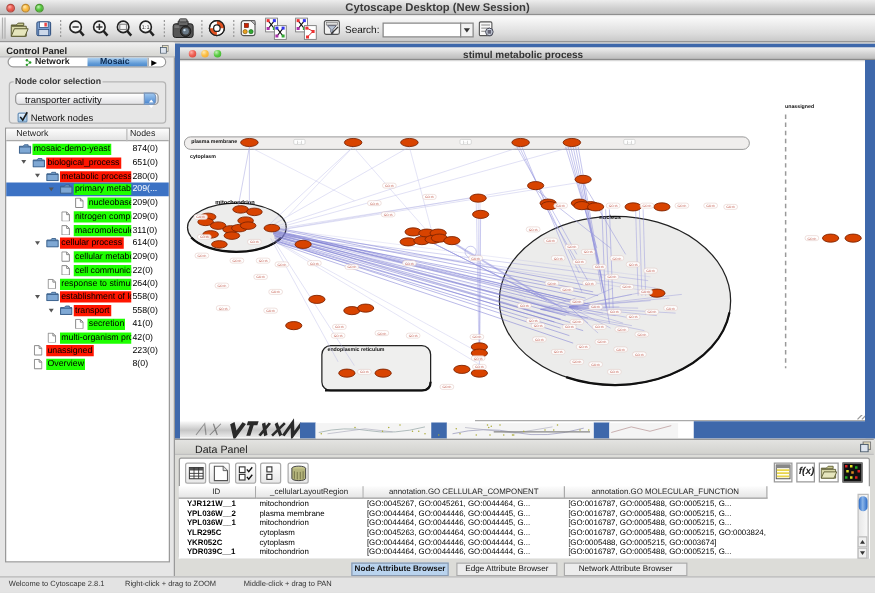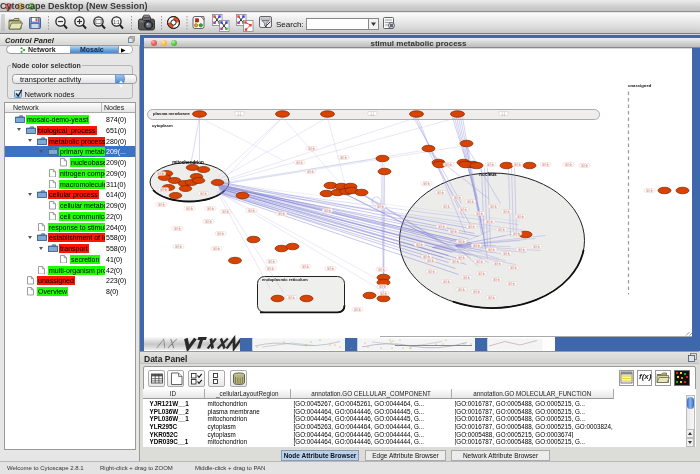--- a/index.html
+++ b/index.html
@@ -1,30 +1,30 @@
 <!DOCTYPE html>
 <html><head><meta charset="utf-8">
 <style>
 *{margin:0;padding:0;box-sizing:border-box;}
 html,body{width:700px;height:474px;overflow:hidden;}
 body{font-family:"Liberation Sans",sans-serif;position:relative;background:#e8e8e8;}
 .abs{position:absolute;}
 #titlebar{left:0;top:0;width:700px;height:12px;background:linear-gradient(#ededed,#cfcfcf 60%,#c2c2c2);border-bottom:1px solid #8f8f8f;}
 .tl{border-radius:50%;width:7px;height:7px;top:2.5px;}
-#wtitle{left:0;top:1px;width:700px;font-size:9px;font-weight:bold;color:#3a3a3a;}
+#wtitle{left:0;top:1px;width:700px;text-align:center;font-size:9px;font-weight:bold;color:#3a3a3a;}
 #toolbar{left:0;top:13px;width:700px;height:21px;background:linear-gradient(#fbfbfb,#dcdcdc 70%,#c8c8c8);border-bottom:1px solid #7e7e7e;}
 #cpanel{left:0;top:34px;width:140px;height:427px;background:#e6e6e6;border-right:1px solid #9a9a9a;}
-#cphead{left:0;top:0;width:140px;height:12px;background:linear-gradient(#f0f0f0,#d6d6d2);border-bottom:1px solid #bbb;font-style:italic;}
+#cphead{left:0;top:0;width:140px;height:12px;background:linear-gradient(#f0f0f0,#d6d6d2);border-bottom:1px solid #bbb;}
 #cphead span{position:absolute;left:5px;top:2px;font-size:7.5px;font-weight:bold;color:#222;}
 #tabbar{left:6px;top:10.5px;width:127px;height:9.5px;background:#fff;border:1px solid #9a9a9a;border-radius:5.5px;overflow:hidden;}
 #tabmosaic{left:63px;top:0px;width:48px;height:9.5px;background:linear-gradient(#b5d6f2,#5e99d6 55%,#3f7cc2);}
 #tabarrow{left:111px;top:0;width:16px;height:9.5px;border-left:1px solid #9a9a9a;background:#fff;}
 #fieldset{left:7px;top:31px;width:126px;height:34px;border:1px solid #b5b5b5;border-radius:3px;}
 #fslabel{left:11px;top:27.5px;font-size:7px;font-weight:bold;color:#333;background:#e6e6e6;padding:0 1px;}
-#dropdown{left:12px;top:39.5px;width:125px;height:10.5px;background:linear-gradient(#fff,#e2e2e6);border:1px solid #9a9a9a;border-radius:3.5px;font-size:7.5px;color:#111;padding-left:7px;line-height:9.5px;}
+#dropdown{left:12px;top:39.5px;width:115px;height:10.5px;background:linear-gradient(#fff,#e2e2e6);border:1px solid #9a9a9a;border-radius:3.5px;font-size:7.5px;color:#111;padding-left:7px;line-height:9.5px;}
 #ddbtn{left:114.5px;top:39.5px;width:10.5px;height:10.5px;background:linear-gradient(#9ec7ef,#4a86cf);border:1px solid #7a98c0;border-radius:0 3.5px 3.5px 0;}
 #checkbox{left:14px;top:56px;width:8px;height:8px;background:linear-gradient(#eef5fc,#8fc0ea);border:1px solid #6a93bb;border-radius:1.5px;}
 #cblabel{left:24.5px;top:56px;font-size:7.5px;color:#111;}
 #treebox{left:4px;top:67.5px;width:132px;height:348px;background:#fff;border:1px solid #9a9a9a;}
 #treehead{left:0;top:0;width:130px;height:10.5px;background:linear-gradient(#fdfdfd,#e4e4e4);border-bottom:1px solid #aaa;font-size:7px;color:#222;}
 .trow{position:absolute;left:0;width:130px;height:10.75px;font-size:7px;white-space:nowrap;}
 .trow .lbl{position:absolute;top:1px;padding:0 1px;color:#000;line-height:9px;overflow:hidden;}
 .trow .cnt{position:absolute;left:101px;top:1px;color:#000;line-height:9.5px;}
 .g{background:#1eff00;}
 .r{background:#ff1500;}
@@ -898,21 +898,21 @@
           <line x1="549.5" y1="3.5" x2="556" y2="-3"></line>
           <line x1="553" y1="3.5" x2="556" y2="0.5"></line>
         </g>
       </svg>
     <div class="abs" id="bluebarL"></div>
     <div class="abs" id="bluebarR"></div>
   </div>
 </div>
 <div class="abs" id="datapanel">
 <div class="abs" style="left:0;top:0;width:559px;height:13px;background:linear-gradient(#e3e3e1,#d2d2ce);border-top:1px solid #999;border-bottom:1px solid #c0c0c0">
-      <span style="position:absolute;left:4px;top:2px;font-size:8.5px;font-weight:bold;color:#222">Data Panel</span>
+      <span style="position:absolute;left:16px;top:2px;font-size:8.5px;font-weight:normal;color:#222">Data Panel</span>
     </div>
 <svg class="abs" style="left:548px;top:2px" width="9" height="9" viewBox="0 0 9 9">
       <rect x="2.5" y="0.5" width="6" height="6" fill="#e8e0c0" stroke="#777" stroke-width="0.8"></rect>
       <rect x="0.5" y="2.5" width="6" height="6" fill="#dde4ee" stroke="#456" stroke-width="0.8"></rect>
     </svg>
 <div class="abs" style="left:2.5px;top:15px;width:553px;height:81px;background:#fff;border:1px solid #999;border-radius:2px"></div>
 <div class="abs" style="left:7.5px;top:19px;width:17px;height:17px;background:linear-gradient(#fff,#e8e8e8);border:1px solid #aaa;border-radius:2px"></div>
 <div class="abs" style="left:26.5px;top:19px;width:17px;height:17px;background:linear-gradient(#fff,#e8e8e8);border:1px solid #aaa;border-radius:2px"></div>
 <div class="abs" style="left:48px;top:19px;width:17px;height:17px;background:linear-gradient(#fff,#e8e8e8);border:1px solid #aaa;border-radius:2px"></div>
 <div class="abs" style="left:68px;top:19px;width:17px;height:17px;background:linear-gradient(#fff,#e8e8e8);border:1px solid #aaa;border-radius:2px"></div>

